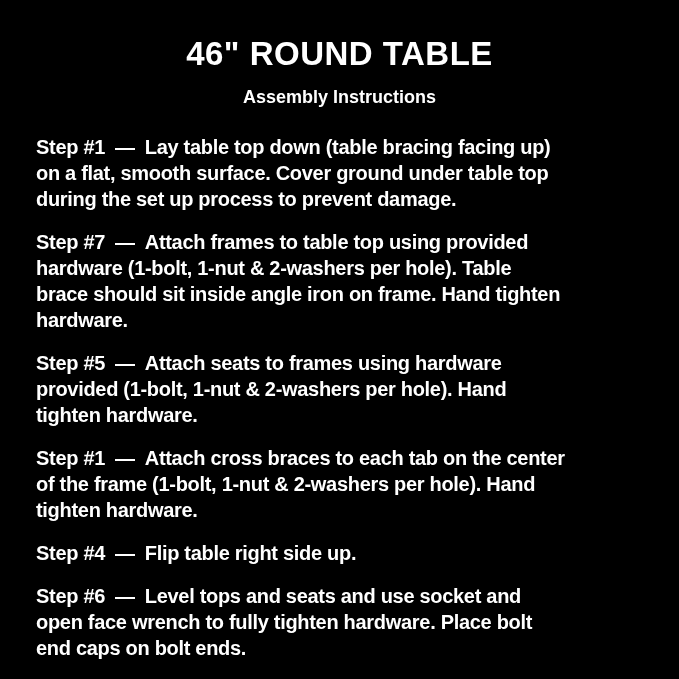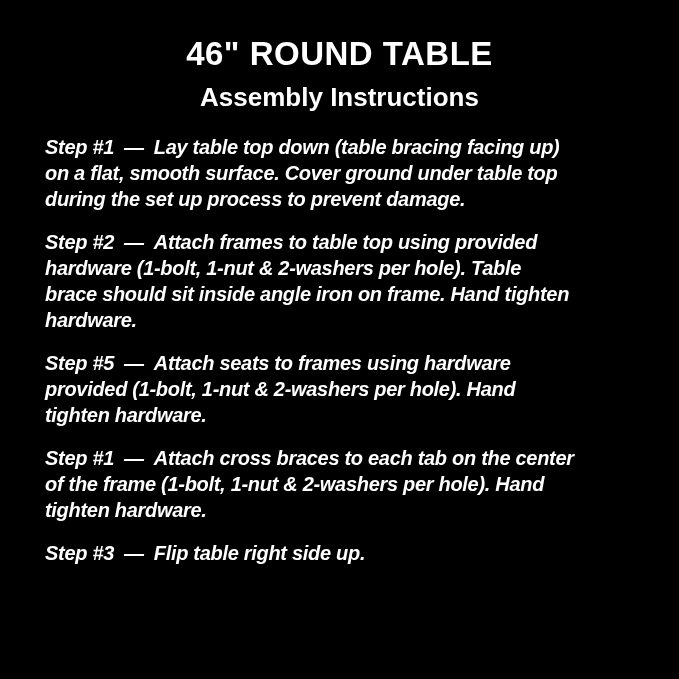--- a/index.html
+++ b/index.html
@@ -23,32 +23,31 @@
     text-align: center;
     margin-bottom: 22px;
   }
   .title {
     font-size: 33px;
     line-height: 40px;
     letter-spacing: 0.5px;
     margin: 0 0 4px 0;
   }
   .subtitle {
-    font-size: 26px;
+    font-size: 18px;
     line-height: 30px;
     margin: 8px;
   }
   .steps {
     font-size: 20px;
     line-height: 26px;
     letter-spacing: -0.3px;
   }
   .step {
-    margin: 0 0 17px 9px;
-    font-style: italic;
+    margin: 0 0 17px 0;
   }
   .step-label {
     white-space: nowrap;
   }
   .step-dash {
     display: inline-block;
     margin: 0 10px;
   }
   .step-body {
     white-space: pre-line;
@@ -63,31 +62,34 @@
     <h1 class="title">46" ROUND TABLE</h1>
     <h2 class="subtitle">Assembly Instructions</h2>
   </div>
 
   <div class="steps">
 
     <p class="step"><span class="step-label">Step #1</span><span class="step-dash">—</span><span class="step-body">Lay table top down (table bracing facing up)
 on a flat, smooth surface. Cover ground under table top
 during the set up process to prevent damage.</span></p>
 
-    <p class="step"><span class="step-label">Step #2</span><span class="step-dash">—</span><span class="step-body">Attach frames to table top using provided
+    <p class="step"><span class="step-label">Step #7</span><span class="step-dash">—</span><span class="step-body">Attach frames to table top using provided
 hardware (1-bolt, 1-nut &amp; 2-washers per hole). Table
 brace should sit inside angle iron on frame. Hand tighten
 hardware.</span></p>
 
     <p class="step"><span class="step-label">Step #5</span><span class="step-dash">—</span><span class="step-body">Attach seats to frames using hardware
 provided (1-bolt, 1-nut &amp; 2-washers per hole). Hand
 tighten hardware.</span></p>
 
     <p class="step"><span class="step-label">Step #1</span><span class="step-dash">—</span><span class="step-body">Attach cross braces to each tab on the center
 of the frame (1-bolt, 1-nut &amp; 2-washers per hole). Hand
 tighten hardware.</span></p>
 
-    <p class="step"><span class="step-label">Step #3</span><span class="step-dash">—</span><span class="step-body">Flip table right side up.</span></p>
+    <p class="step"><span class="step-label">Step #4</span><span class="step-dash">—</span><span class="step-body">Flip table right side up.</span></p>
 
+    <p class="step"><span class="step-label">Step #6</span><span class="step-dash">—</span><span class="step-body">Level tops and seats and use socket and
+open face wrench to fully tighten hardware. Place bolt
+end caps on bolt ends.</span></p>
 
   </div>
 
 </div>
 
 </body></html>

